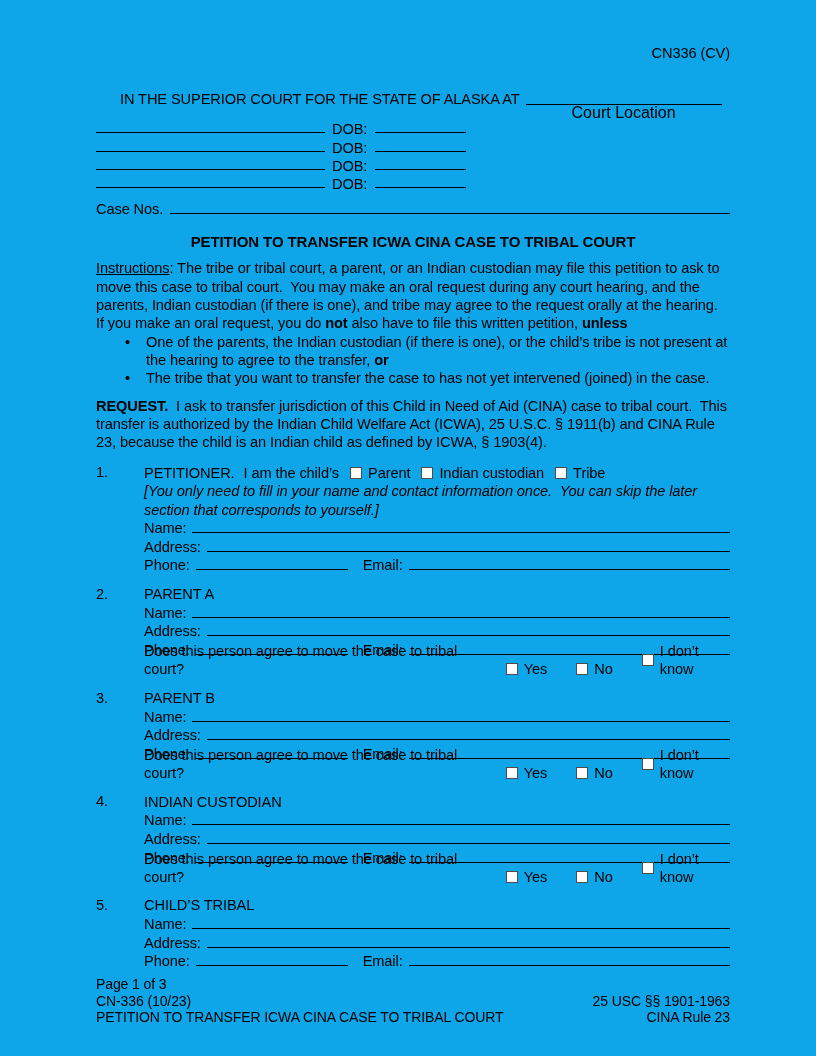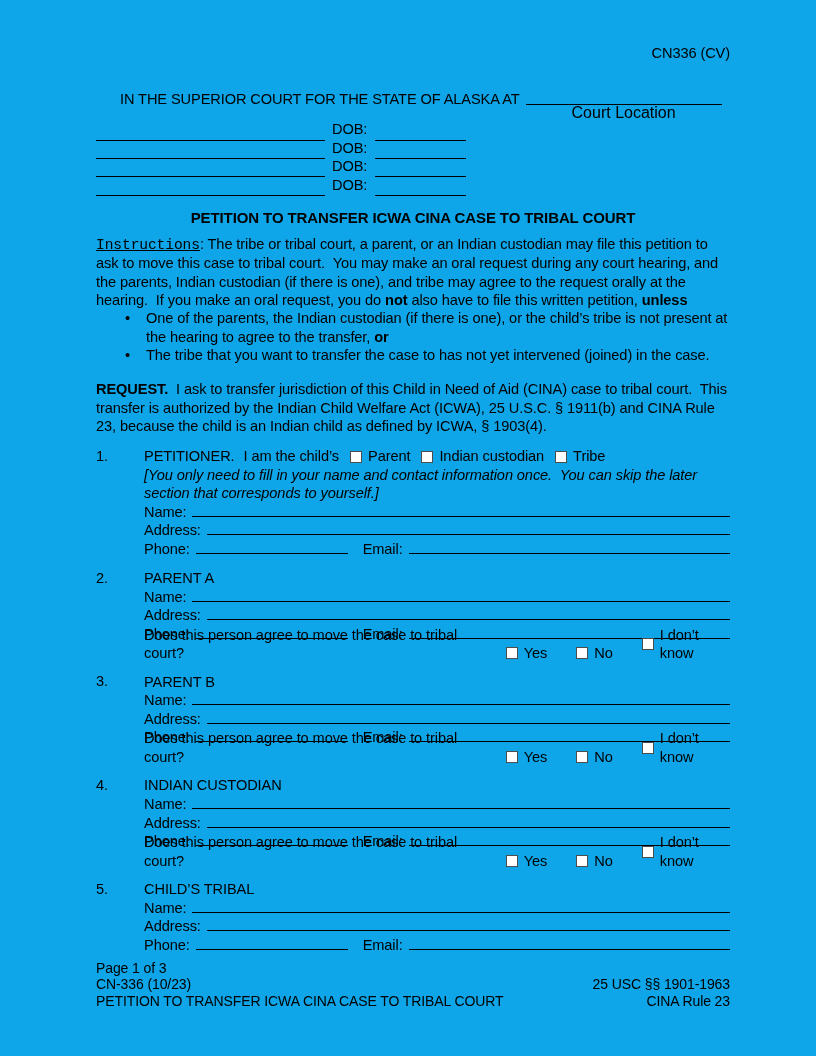--- a/index.html
+++ b/index.html
@@ -13,33 +13,33 @@
     background:#0ea5e9;
   }
   .form-code { text-align:right; }
   
   .court-row { display:flex; align-items:flex-start; margin:28px 0 0 24px; }
   .court-stack { display:flex; flex-direction:column; margin-left:6px; flex:0 0 auto; }
   .blank { border-bottom:1px solid #000; display:inline-block; }
   .court-blank { width:196px; height:15px; }
   .court-caption { font-size:16px; line-height:15px; text-align:center; letter-spacing:0; }
   .matter-label { margin-top:4px; }
-  .matter-row { display:flex; align-items:flex-end; height:18.4px; }
+  .matter-row { display:flex; align-items:flex-start; height:18.4px; }
   .m-name { width:229px; height:13px; margin-bottom:-2px; }
   .m-dob-label { margin-left:7px; }
   .m-dob { width:91px; height:13px; margin-left:8px; margin-bottom:-2px; }
   .case-row { display:flex; align-items:baseline; margin-top:6px; }
   .case-blank { flex:1; height:13px; margin-left:7px; margin-bottom:-2px; }
   .title { text-align:center; font-weight:bold; font-size:15px; margin:15px 0 8px 0; }
   .para { white-space:pre-wrap; margin:0; }
-  .u { text-decoration:underline;font-family:Liberation Mono, monospace; }
+  .u { text-decoration:underline; }
   b { letter-spacing:-0.1px; }
   .bullet { position:relative; padding-left:50px; white-space:pre-wrap; }
   .bullet::before { content:"\2022"; position:absolute; left:29px; }
-  .request-para { margin-top:16px; }
+  .request-para { margin-top:9px; }
   
   .section { margin-top:10px; position:relative; padding-left:48px; }
   .section.first { margin-top:12px; }
   .sec-num { position:absolute; left:0; top:0; }
   .sec-head-row { display:flex; align-items:center; height:19px; }
   .sec-intro { margin-left:9px; }
   .cbg { display:flex; align-items:center; margin-left:11px; }
   .checkbox { width:12px; height:12px; border:1.5px solid #4d4d4d; background:#fff; flex:0 0 auto; }
   .cbg .cb-label { margin-left:6px; }
   .note { font-style:italic; white-space:pre-wrap; }
@@ -84,20 +84,24 @@
     <span class="blank m-name"></span>
     <span class="m-dob-label">DOB:</span>
     <span class="blank m-dob"></span>
   </div>
   <div class="matter-row">
     <span class="blank m-name"></span>
     <span class="m-dob-label">DOB:</span>
     <span class="blank m-dob"></span>
   </div>
 
+  <div class="case-row">
+    <span>Case Nos.</span>
+    <span class="blank case-blank"></span>
+  </div>
 
   <div class="title">PETITION TO TRANSFER ICWA CINA CASE TO TRIBAL COURT</div>
 
   <p class="para"><span class="u">Instructions</span><span>: The tribe or tribal court, a parent, or an Indian custodian may file this petition to ask to move this case to tribal court.  You may make an oral request during any court hearing, and the parents, Indian custodian (if there is one), and tribe may agree to the request orally at the hearing.  If you make an oral request, you do </span><b>not</b><span> also have to file this written petition, </span><b>unless</b></p>
 
   <div class="bullet"><span>One of the parents, the Indian custodian (if there is one), or the child’s tribe is not present at the hearing to agree to the transfer, </span><b>or</b></div>
   <div class="bullet"><span>The tribe that you want to transfer the case to has not yet intervened (joined) in the case.</span></div>
 
   <p class="para request-para"><b>REQUEST.</b><span>  I ask to transfer jurisdiction of this Child in Need of Aid (CINA) case to tribal court.  This transfer is authorized by the Indian Child Welfare Act (ICWA), 25 U.S.C. § 1911(b) and CINA Rule 23, because the child is an Indian child as defined by ICWA, § 1903(4).</span></p>
 

